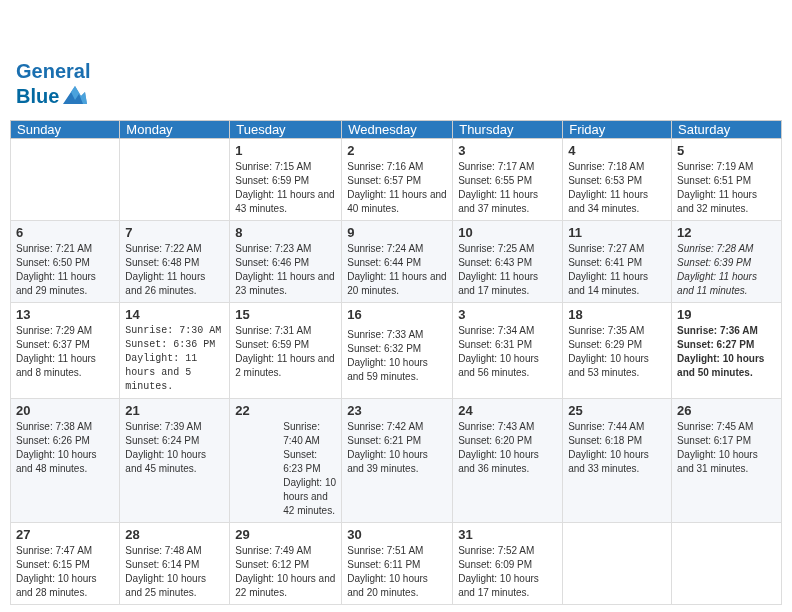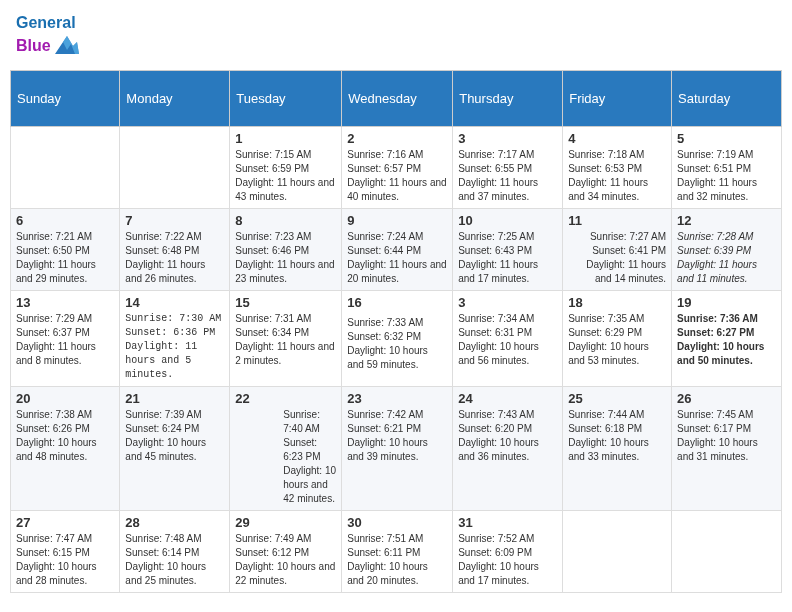--- a/index.html
+++ b/index.html
@@ -16,24 +16,25 @@
       align-items: flex-start;
       margin-bottom: 6px;
       padding: 4px 6px;
     }
     .logo {
       display: flex;
       align-items: center;
       gap: 0;
     }
     .logo-text {
-      font-size: 16px;
+      font-size: 20px;
       font-weight: bold;
       color: #333;
       line-height: 1.1;
+      margin-top: 46px;
     }
     .logo-text span {
       color: #1a6fb0;
     }
     .logo-icon {
       width: 28px;
       height: 28px;
       margin-left: 2px;
     }
     .title-block {
@@ -50,21 +51,21 @@
     }
     .calendar {
       width: 100%;
       border-collapse: collapse;
       font-size: 11px;
     }
     .calendar th {
       background-color: #2979be;
       color: white;
       text-align: left;
-      padding: 20px 6px;
+      padding: 1px 6px;
       font-size: 13px;
       font-weight: normal;
       border: 1px solid #ccc;
     }
     .calendar td {
       vertical-align: top;
       border: 1px solid #ddd;
       padding: 4px 5px;
       width: 113px;
       height: 80px;
@@ -90,21 +91,21 @@
     }
   </style>
 </head>
 <body>
 
 <div class="header">
   <div class="logo">
     <div class="logo-text">
       <div><span>General</span></div>
       <div style="display:flex;align-items:center;">
-        <span style="color:#a21caf;">Blue</span>
+        <span style="color:#0369a1;">Blue</span>
         <svg class="logo-icon" viewBox="0 0 28 28">
           <polygon points="2,22 14,4 20,14 24,10 26,22" fill="#2979be"></polygon>
           <polygon points="14,4 20,14 24,10 26,22 22,22 18,12 14,18 10,10" fill="#5ab4e8" opacity="0.7"></polygon>
         </svg>
       </div>
     </div>
   </div>
   <div class="title-block">
     <div class="month-title"></div>
     <div class="location-title"></div>
@@ -184,21 +185,21 @@
 Daylight: 11 hours and 20 minutes.</div>
         </td>
         <td>
           <span class="day-num">10</span>
           <div class="day-info" style="white-space: pre-line;">Sunrise: 7:25 AM
 Sunset: 6:43 PM
 Daylight: 11 hours and 17 minutes.</div>
         </td>
         <td>
           <span class="day-num">11</span>
-          <div class="day-info" style="white-space: pre-line; text-align: right;">Sunrise: 7:27 AM
+          <div class="day-info" style="white-space: pre-line;">Sunrise: 7:27 AM
 Sunset: 6:41 PM
 Daylight: 11 hours and 14 minutes.</div>
         </td>
         <td>
           <span class="day-num">12</span>
           <div class="day-info" style="white-space: pre-line; font-style: italic;">Sunrise: 7:28 AM
 Sunset: 6:39 PM
 Daylight: 11 hours and 11 minutes.</div>
         </td>
       </tr>
@@ -211,21 +212,21 @@
         </td>
         <td>
           <span class="day-num">14</span>
           <div class="day-info" style="white-space: pre-line; font-family: Liberation Mono, monospace;">Sunrise: 7:30 AM
 Sunset: 6:36 PM
 Daylight: 11 hours and 5 minutes.</div>
         </td>
         <td>
           <span class="day-num">15</span>
           <div class="day-info" style="white-space: pre-line;">Sunrise: 7:31 AM
-Sunset: 6:34 PM
+Sunset: 6:59 PM
 Daylight: 11 hours and 2 minutes.</div>
         </td>
         <td>
           <span class="day-num">16</span>
           <div class="day-info" style="white-space: pre-line; margin-top: 6px;">Sunrise: 7:33 AM
 Sunset: 6:32 PM
 Daylight: 10 hours and 59 minutes.</div>
         </td>
         <td>
           <span class="day-num">3</span>

